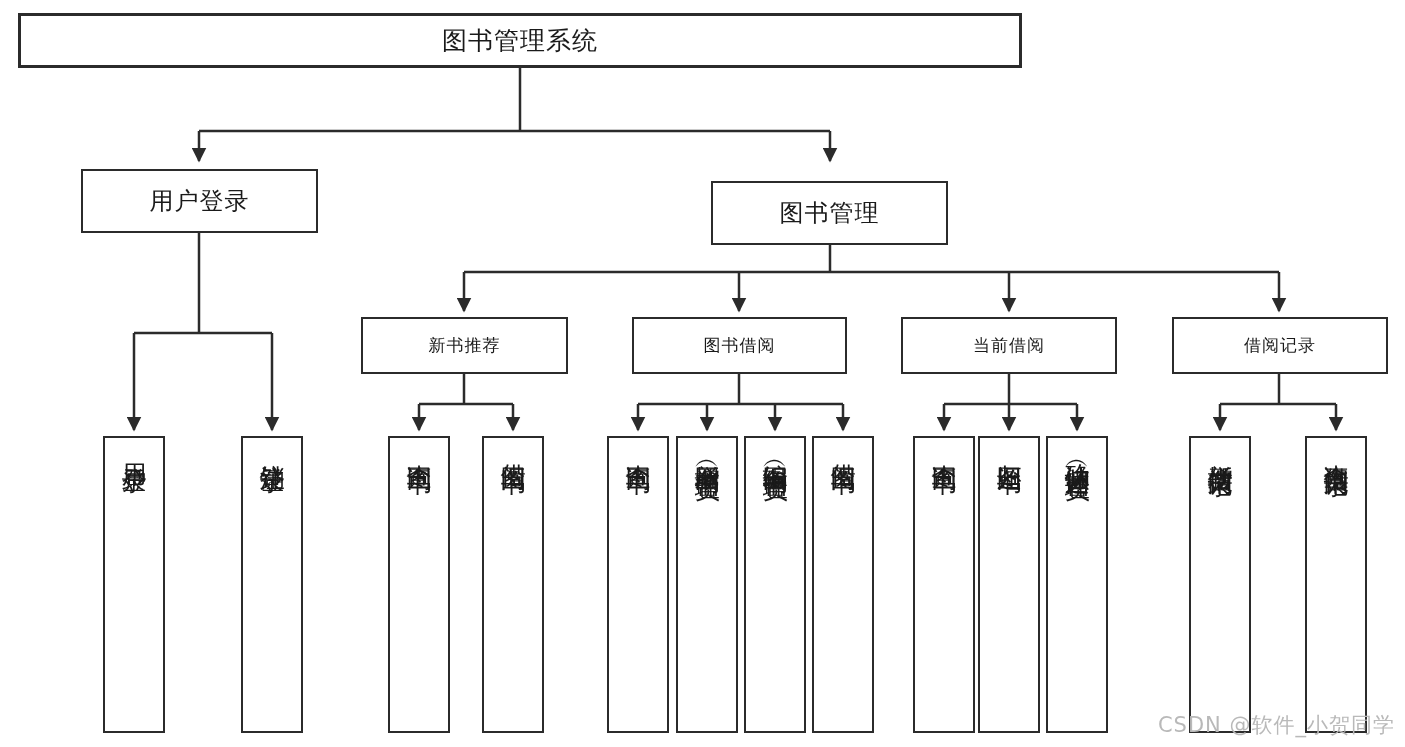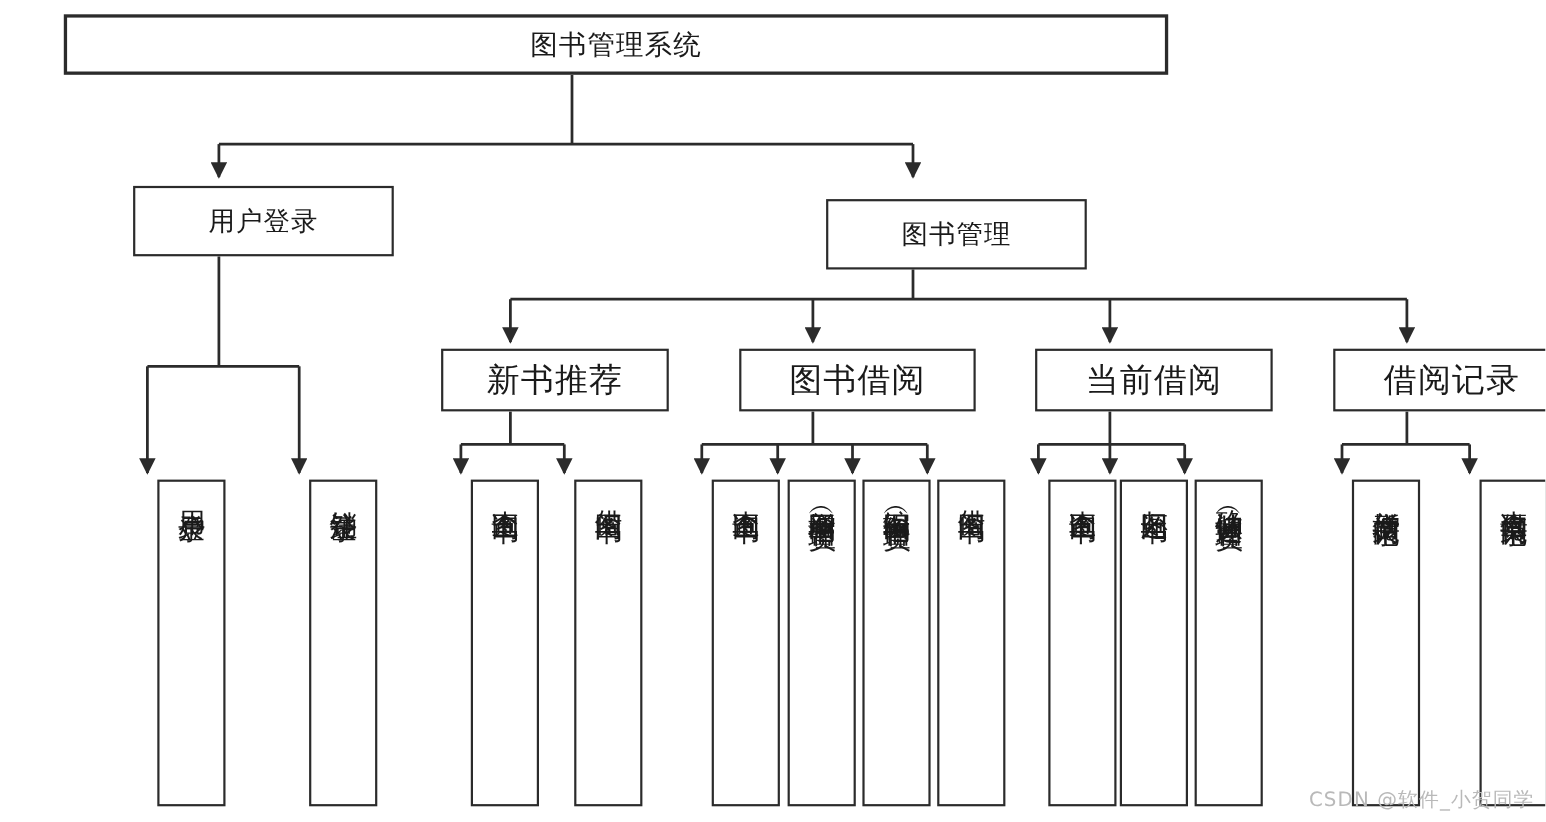--- a/index.html
+++ b/index.html
@@ -23,33 +23,32 @@
   .node{
     position:absolute;
     box-sizing:border-box;
     background:#ffffff;
     border:2.5px solid #2b2b2b;
     display:flex;
     align-items:center;
     justify-content:center;
     color:#1a1a1a;
     z-index:2;
-    margin-left:40px;
   }
   .node.root{
     border-width:3px;
     font-size:25px;
     letter-spacing:1px;
   }
   .node.lvl2{
     font-size:24px;
     letter-spacing:1px;
   }
   .node.lvl3{
-    font-size:30px;
+    font-size:17px;
     letter-spacing:1px;
   }
   .node.leaf{
     align-items:flex-start;
     justify-content:center;
     padding-top:6px;
   }
   .vtext{
     writing-mode:vertical-rl;
     text-orientation:upright;
@@ -60,21 +59,21 @@
     color:#1a1a1a;
   }
   .node-label{
     display:block;
     white-space:nowrap;
   }
   #watermark{
     position:absolute;
     right:10px;
     bottom:8px;
-    font-size:18px;
+    font-size:21px;
     color:#b9b9b9;
     letter-spacing:1px;
     z-index:5;
     white-space:nowrap;
     user-select:none;
   }
 </style>
 </head>
 <body>
 

